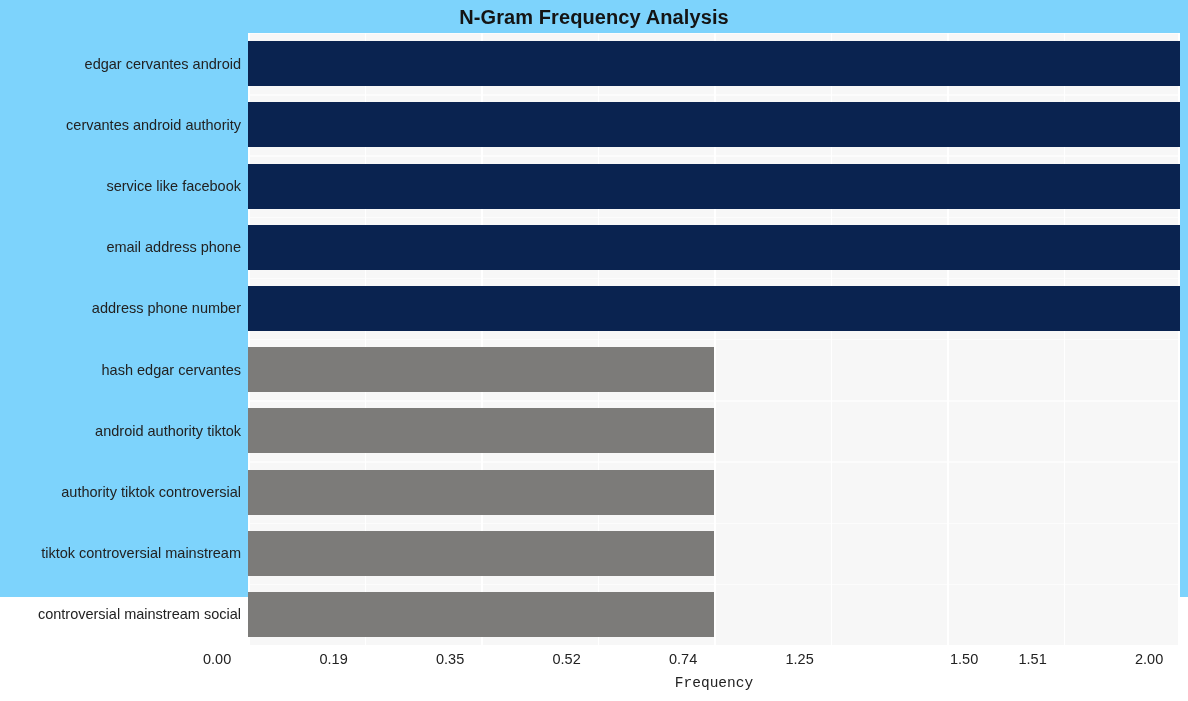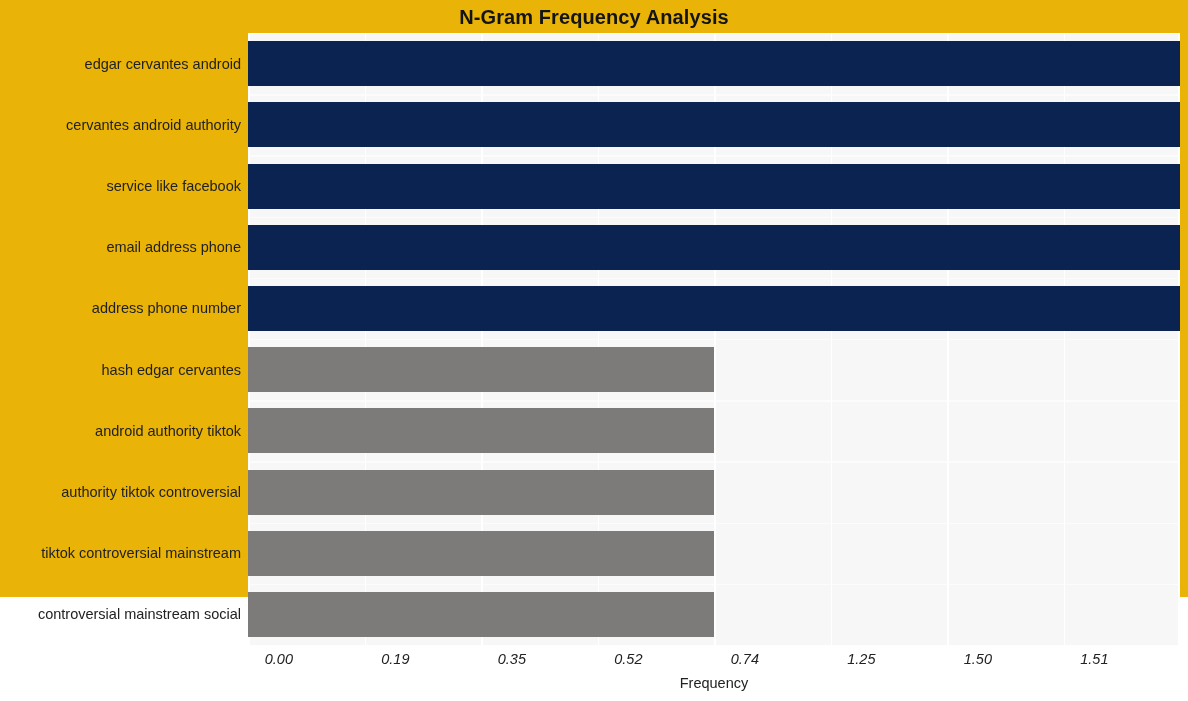--- a/index.html
+++ b/index.html
@@ -13,21 +13,21 @@
     font-family: "Liberation Sans", sans-serif;
     overflow: hidden;
     position: relative;
   }
 
   #figure {
     position: absolute;
     left: 0; top: 0;
     width: 1188px;
     height: 597px;
-    background: #eab308;
+    background: #7dd3fc;
   }
 
   
   #chart-title {
     position: absolute;
     left: 0;
     top: 6px;
     width: 1188px;
     text-align: center;
     font-size: 20px;
@@ -78,35 +78,35 @@
     color: #222222;
     line-height: 1;
   }
 
   
   .xtick {
     position: absolute;
     top: 652px;
     width: 90px;
     margin-left: -45px;
-    text-align: right;
+    text-align: left;
     font-size: 14.5px;
     color: #222222;
     line-height: 1;
-    font-style: italic;
   }
 
   #xaxis-label {
     position: absolute;
     top: 675px;
     left: 248px;
     width: 932px;
     text-align: center;
     font-size: 14.5px;
     color: #222222;
+    font-family: Liberation Mono, monospace;
   }
 </style>
 </head>
 <body>
 
 <div id="figure">
 
   <div id="chart-title">N-Gram Frequency Analysis</div>
 
   <div id="plot-area">
@@ -159,20 +159,20 @@
       <div class="ytick" style="top: 546.2px;">tiktok controversial mainstream</div>
       <div class="ytick" style="top: 607.4px;">controversial mainstream social</div>
     </div>
   <div id="xtick-layer">
       <div class="xtick" style="left: 248px;">0.00</div>
       <div class="xtick" style="left: 364.5px;">0.19</div>
       <div class="xtick" style="left: 481px;">0.35</div>
       <div class="xtick" style="left: 597.5px;">0.52</div>
       <div class="xtick" style="left: 714px;">0.74</div>
       <div class="xtick" style="left: 830.5px;">1.25</div>
-      <div class="xtick" style="left: 947px;">1.50</div>
+      <div class="xtick" style="left: 995px;">1.50</div>
       <div class="xtick" style="left: 1063.5px;">1.51</div>
       <div class="xtick" style="left: 1180px;">2.00</div>
     </div>
 
   <div id="xaxis-label">Frequency</div>
 
 </div>
 
 </body></html>

